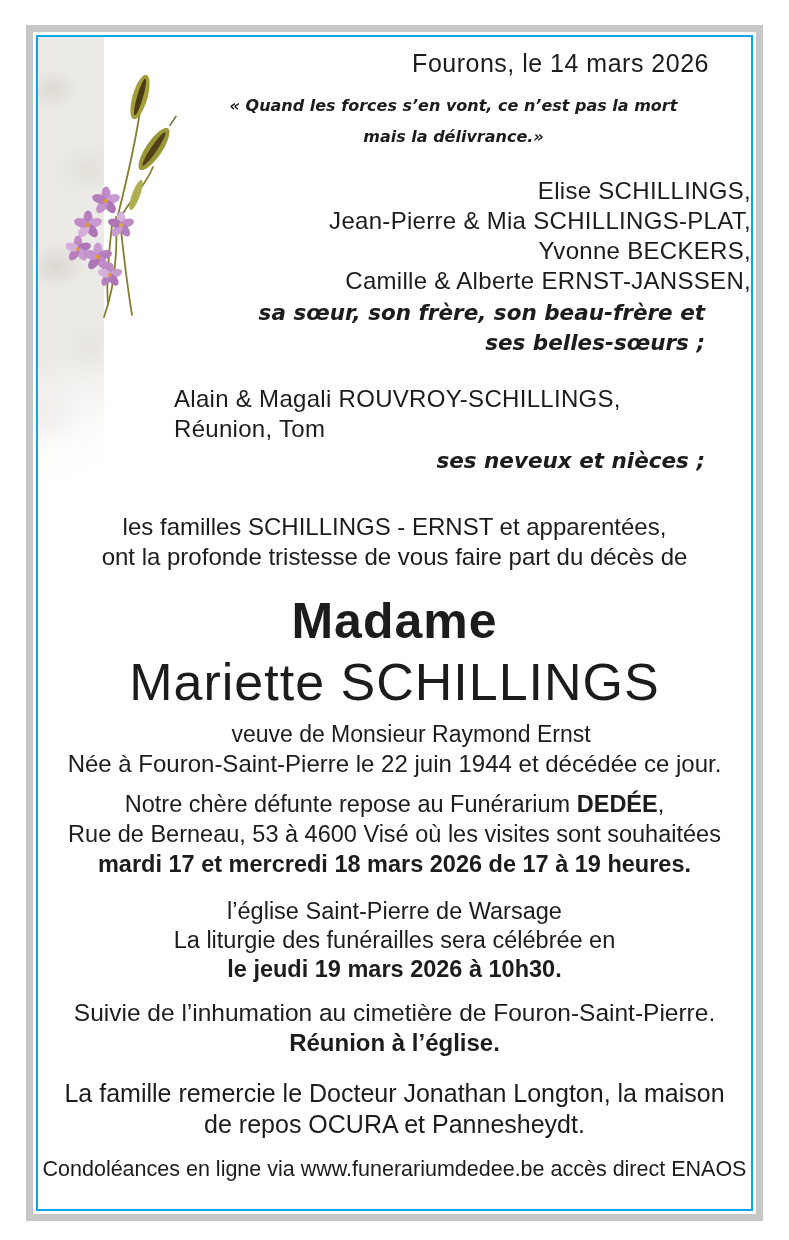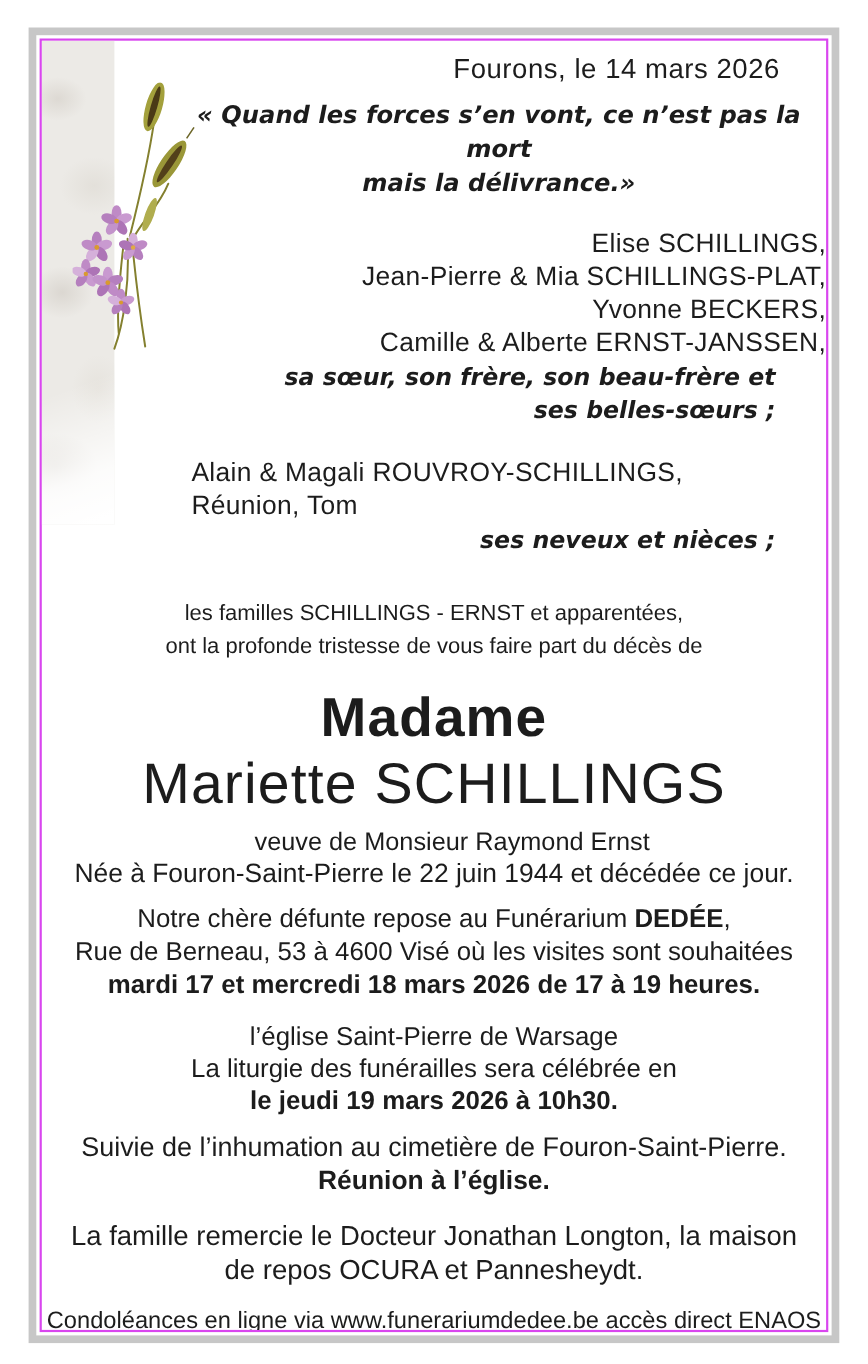--- a/index.html
+++ b/index.html
@@ -13,21 +13,21 @@
   .card {
     position: absolute;
     left: 26px; top: 25px;
     width: 737px; height: 1196px;
     border: 7px solid #c7c7c7;
     padding: 3px;
     background: #ffffff;
   }
   .card-inner {
     width: 100%; height: 100%;
-    border: 2px solid #d946ef;
+    border: 2px solid #0ea5e9;
     position: relative;
     background: #ffffff;
     overflow: hidden;
   }
   
   .texture-strip {
     position: absolute;
     left: 0; top: 0;
     width: 66px; height: 440px;
     background-color: #eceae6;
@@ -59,41 +59,41 @@
     padding-right: 42px;
     text-align: right;
     font-size: 25px;
     letter-spacing: .5px;
   }
   .quote {
     margin-top: 12px;
     padding-left: 130px; padding-right: 12px;
     font-family: "DejaVu Sans", sans-serif;
     font-weight: bold; font-style: italic;
-    font-size: 22px; line-height: 31px;
+    font-size: 16px; line-height: 31px;
   }
   .names-block {
     text-align: left;
     margin-left: 136px;
     font-size: 24px; line-height: 30px;
     letter-spacing: .3px;
   }
   .g1 { margin-top: 24px; text-align: right; }
   .g2 { margin-top: 26px; }
   .relation {
     text-align: right;
     padding-right: 46px;
     font-family: "DejaVu Sans", sans-serif;
     font-weight: bold; font-style: italic;
     font-size: 21.5px; line-height: 30px;
     margin-top: 2px;
   }
   .families {
     margin-top: 36px;
-    font-size: 20px; line-height: 30px;
+    font-size: 24px; line-height: 30px;
   }
   .madame {
     margin-top: 20px;
     font-size: 50px; font-weight: bold;
     line-height: 58px;
     letter-spacing: 1px;
   }
   .big-name {
     font-size: 52px; font-weight: normal;
     line-height: 64px;

